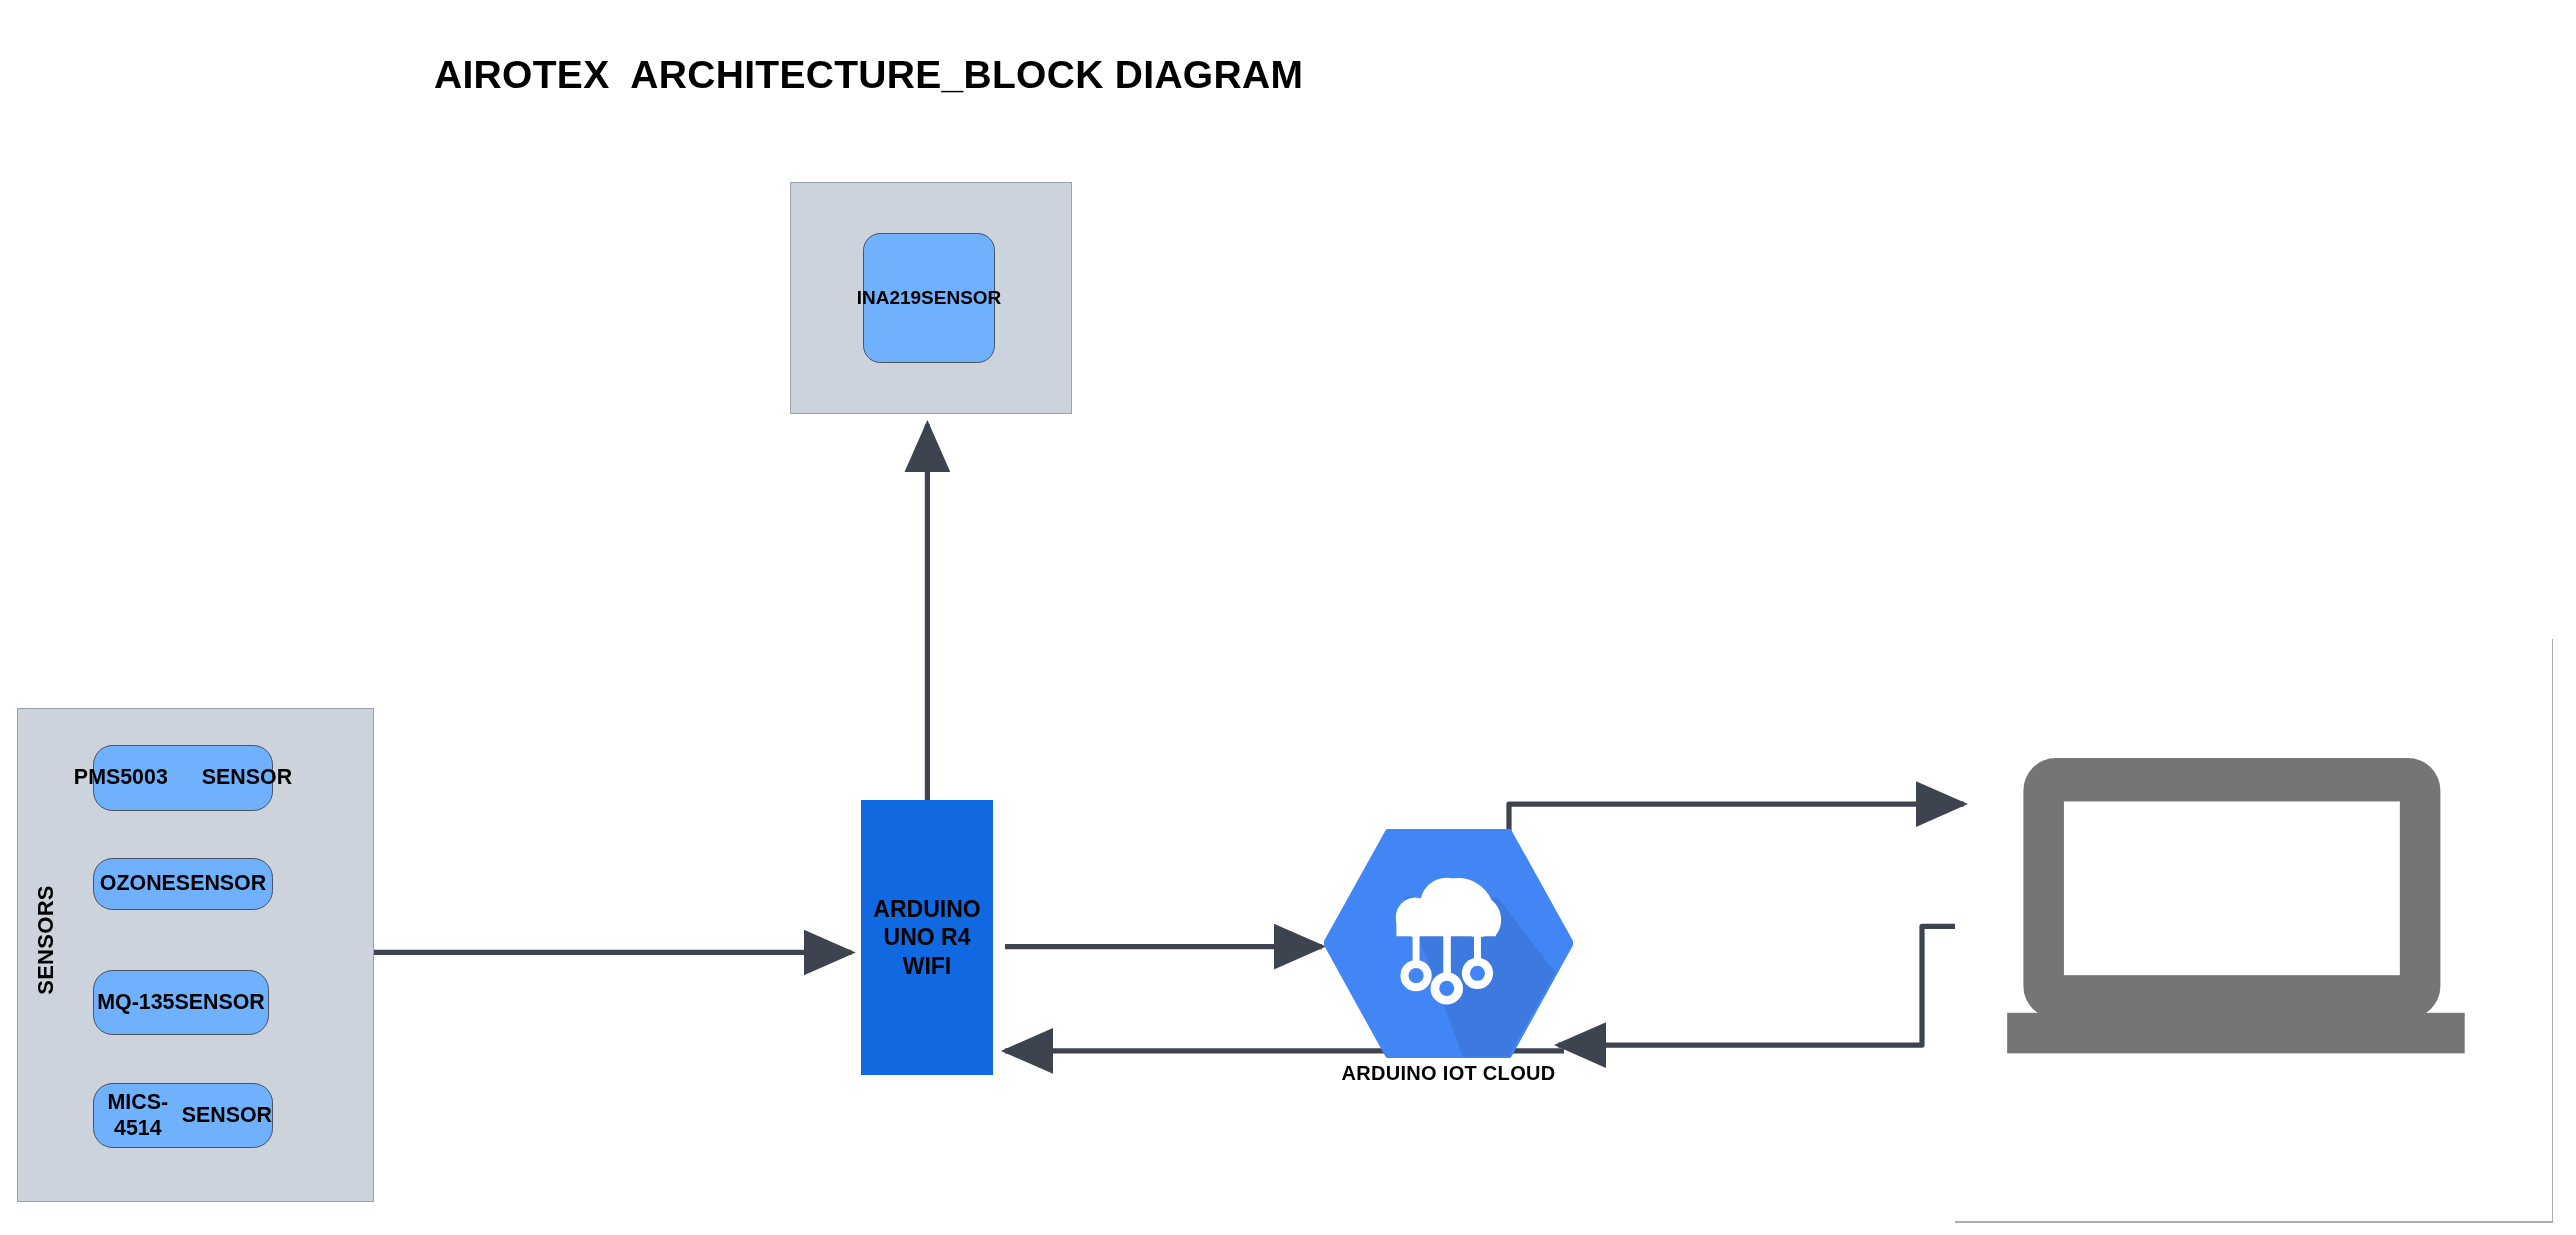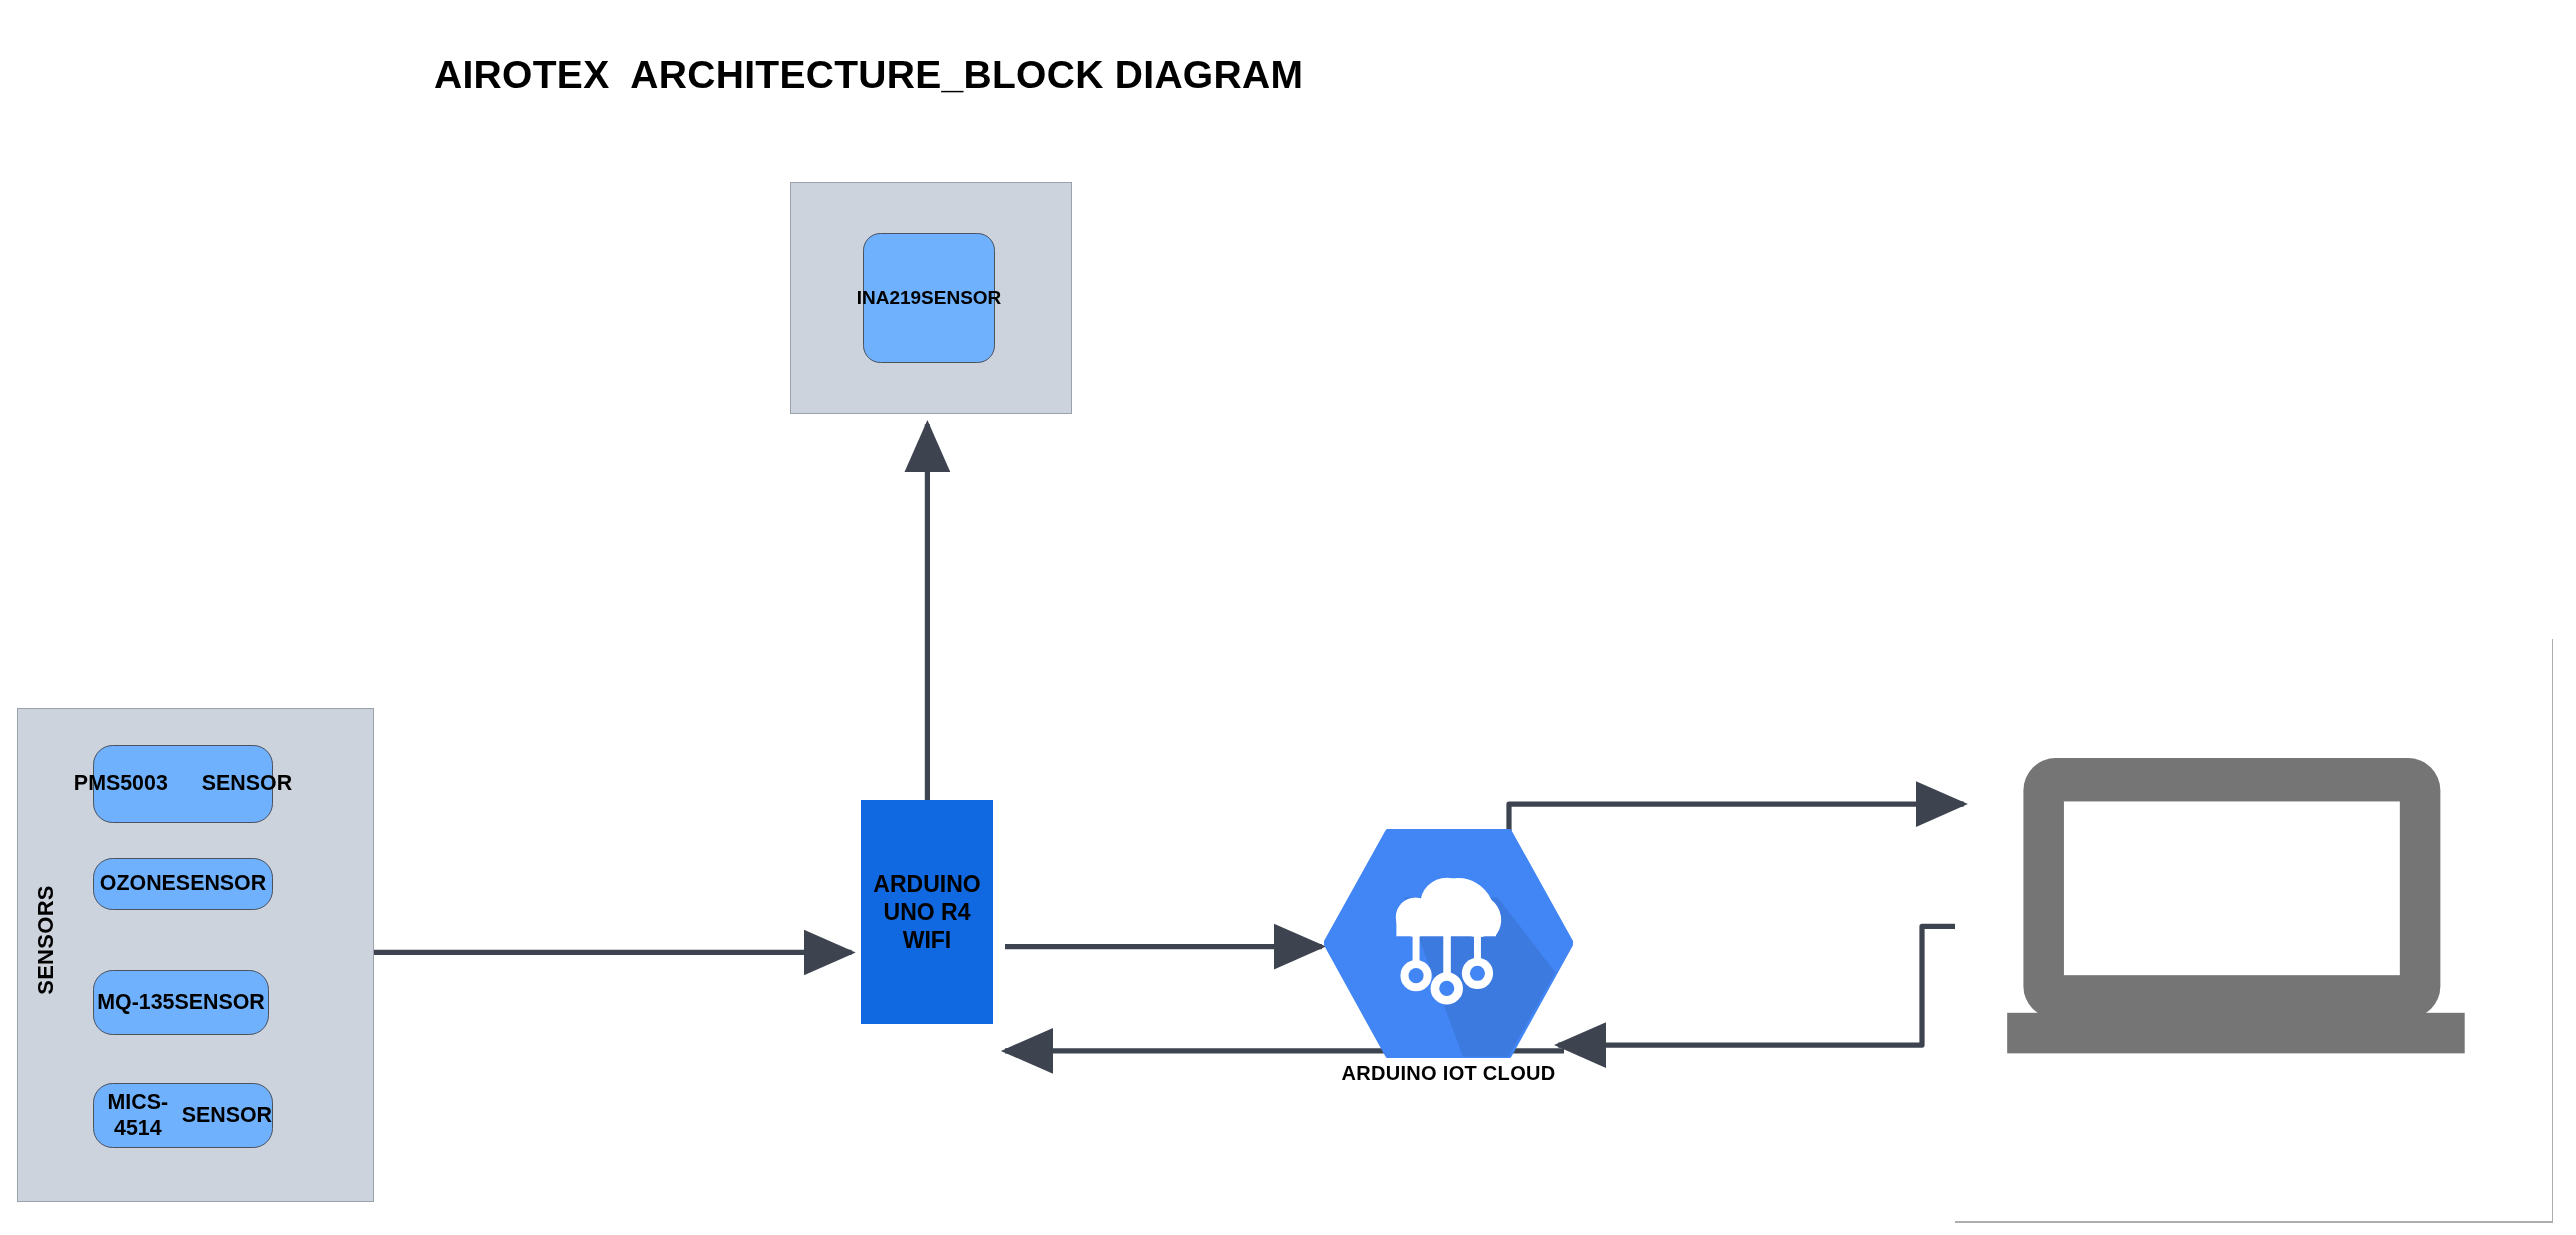--- a/index.html
+++ b/index.html
@@ -84,42 +84,42 @@
     align-items: center;
     justify-content: center;
     font-size: 21.4px;
     font-weight: bold;
     color: #000000;
     line-height: 1.18;
     text-align: center;
   }
   .sensor-chip .l2 { display: block; }
 
-  #chip-pms5003  { left: 93px; top: 737px; width: 180px; height: 78px; gap: 34px; }
+  #chip-pms5003  { left: 93px; top: 737px; width: 180px; height: 66px; gap: 34px; }
   #chip-ozone    { left: 93px; top: 850px; width: 180px; height: 52px; }
   #chip-mq135    { left: 93px; top: 962px; width: 176px; height: 65px; }
   #chip-mics4514 { left: 93px; top: 1075px; width: 180px; height: 65px; }
 
   #chip-ina219 {
     left: 863px;
     top: 225px;
     width: 132px;
     height: 130px;
     border-radius: 17.4px;
     font-size: 19px;
     line-height: 1.2;
   }
 
   
   #arduino-block {
     position: absolute;
     left: 861px;
     top: 792px;
     width: 132px;
-    height: 224px;
+    height: 275px;
     background: #1069E0;
     display: flex;
     flex-direction: column;
     align-items: center;
     justify-content: center;
     font-size: 23px;
     font-weight: bold;
     color: #000000;
     line-height: 1.22;
     text-align: center;

